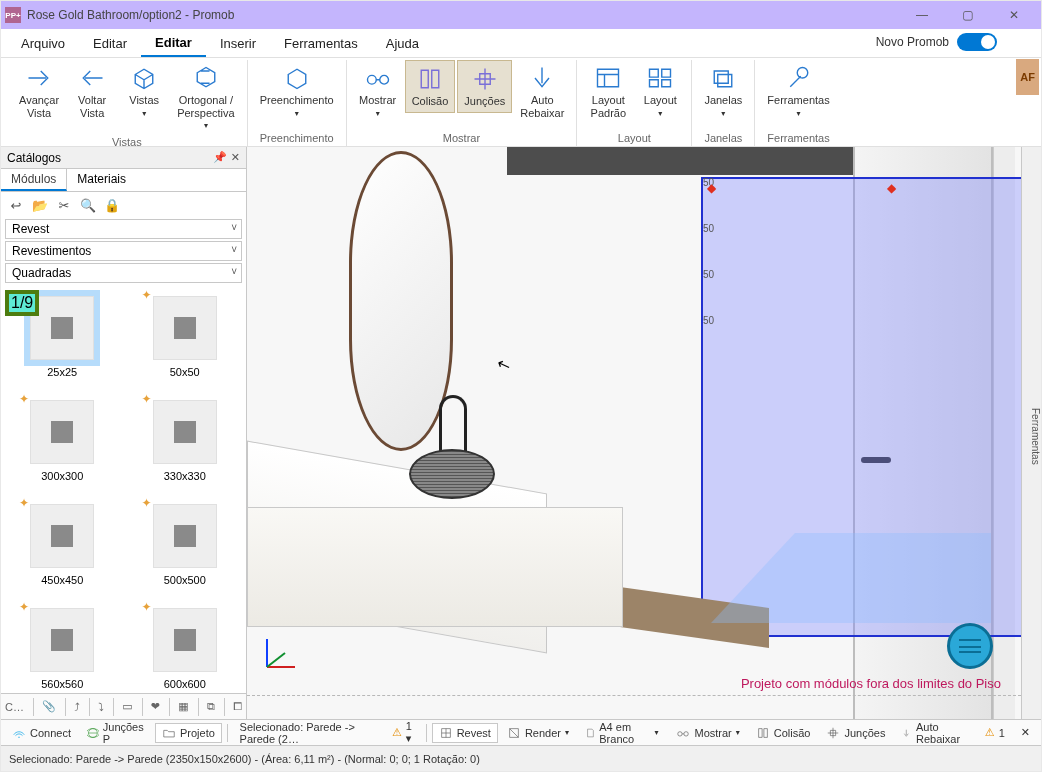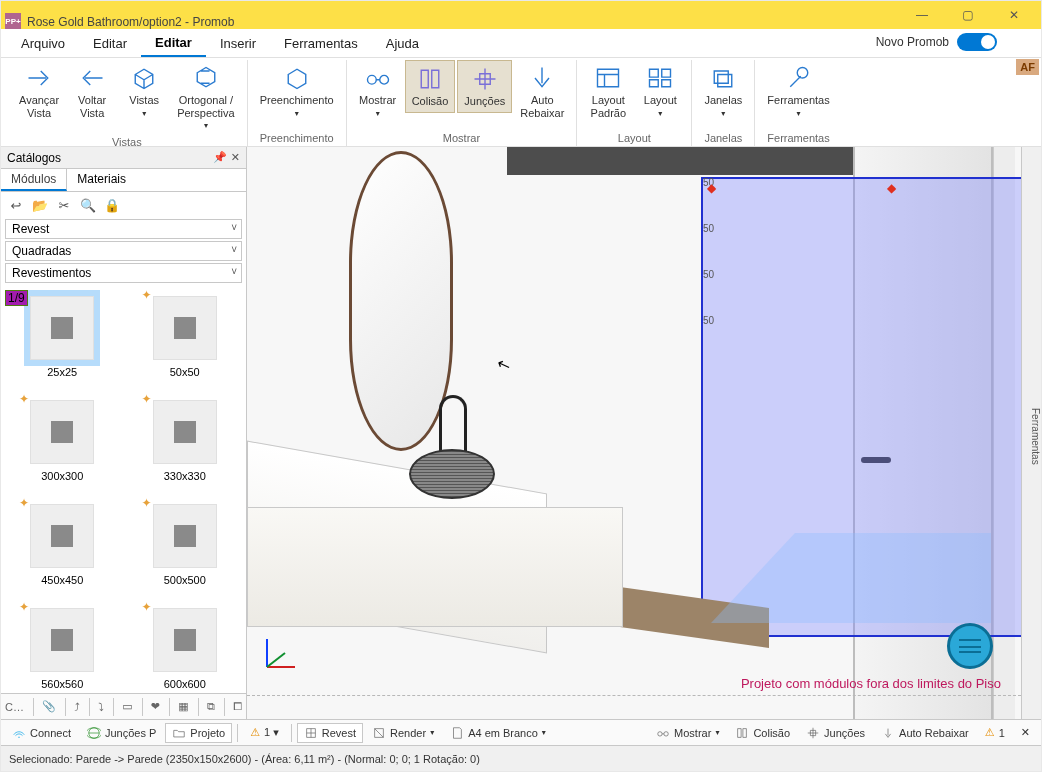--- a/index.html
+++ b/index.html
@@ -12,26 +12,26 @@
     --accent-blue:#0078d4;
     --toggle-blue:#0078d4;
     --selected-tab:#d9a97f;
     --selected-item:#cde6f7;
   }
   *{box-sizing:border-box;font-family:"Segoe UI",Tahoma,sans-serif}
   html,body{margin:0;height:100%;overflow:hidden;background:#fff}
   #app{width:1042px;height:772px;position:relative;background:#fff;display:flex;flex-direction:column;border:1px solid #e8e8e8}
 
   
-  .titlebar{height:28px;background:#fde047;display:flex;align-items:flex-end;padding:0 4px;font-size:12px;color:#444}
+  .titlebar{height:28px;background:#c4b5fd;display:flex;align-items:center;padding:0 4px;font-size:12px;color:#444}
   .titlebar .app-icon{width:16px;height:16px;background:#b06590;margin-right:6px;display:flex;align-items:center;justify-content:center;color:#fff;font-size:8px;font-weight:bold}
   .titlebar .title{flex:0 0 auto}
   .titlebar .spacer{flex:1}
   .win-btn{width:46px;height:28px;display:flex;align-items:center;justify-content:center;color:#555;font-size:12px}
-  .user-badge{background:#d9a97f;color:#7b3b00;font-size:11px;font-weight:bold;padding:2px 4px;margin-left:6px;position:absolute;right:2px;top:30px}
+  .user-badge{background:#d9a97f;color:#7b3b00;font-size:11px;font-weight:bold;padding:12px 4px;margin-left:6px;position:absolute;right:2px;top:30px}
 
   
   .menubar{height:28px;display:flex;align-items:stretch;padding:0 6px;font-size:13px;color:#222;position:relative}
   .menu-item{padding:4px 14px;display:flex;align-items:center;cursor:default}
   .menu-item.active{color:#000;border-bottom:2px solid var(--accent-blue);font-weight:600}
   .promo-novo{position:absolute;right:44px;top:4px;font-size:12px;color:#333;display:flex;align-items:center;gap:8px}
   .toggle{width:40px;height:18px;border-radius:10px;background:var(--toggle-blue);position:relative}
   .toggle::after{content:"";position:absolute;right:2px;top:2px;width:14px;height:14px;border-radius:50%;background:#fff}
 
   
@@ -52,21 +52,21 @@
   .pin-close{display:flex;gap:4px;font-size:11px;color:#555}
   .side-tabs{display:flex;font-size:12px;border-bottom:1px solid var(--border)}
   .side-tab{padding:3px 10px;cursor:default}
   .side-tab.active{background:#fff;border-right:1px solid var(--border);border-bottom:2px solid var(--accent-blue);color:#404040}
   .side-toolbar{height:26px;display:flex;align-items:center;gap:6px;padding:0 6px;font-size:13px;color:#555}
   .side-toolbar span{width:18px;text-align:center}
   .dd{border:1px solid var(--border);font-size:12px;padding:2px 18px 2px 6px;margin:1px 4px;position:relative;background:#fff}
   .dd::after{content:"˅";position:absolute;right:4px;top:2px;font-size:10px;color:#555}
 
   .tile-area{flex:1;overflow:auto;padding:6px 4px}
-  .counter{position:absolute;font-size:12px;background:#a21caf;border:1px solid #4d7c0f;padding:0 2px;z-index:2}
+  .counter{position:absolute;font-size:16px;background:#5eead4;border:4px solid #4d7c0f;padding:0 2px;z-index:2}
   .tiles{display:grid;grid-template-columns:1fr 1fr;gap:16px 8px}
   .tile{display:flex;flex-direction:column;align-items:center;font-size:11px;position:relative}
   .tile .thumb{width:64px;height:64px;background:#eee;display:flex;align-items:center;justify-content:center;border:1px solid #e0e0e0}
   .tile.sel .thumb-wrap{background:#b6dcfb;padding:6px}
   .thumb-wrap{padding:6px}
   .tile .spark{position:absolute;top:-2px;left:14px;font-size:12px;color:#e7a23b}
   .tile .thumb .sq{width:22px;height:22px;background:#8a8a8a}
 
   
   .viewport{flex:1;position:relative;background:#f7f7f7;overflow:hidden}
@@ -283,22 +283,22 @@
           <div class="side-tab">Materiais</div>
         </div>
       <div class="side-toolbar" id="side-toolbar">
           <span>↩</span>
           <span>📂</span>
           <span>✂</span>
           <span>🔍</span>
           <span>🔒</span>
         </div>
       <div class="dd">Revest</div>
+      <div class="dd">Revestimentos</div>
       <div class="dd">Quadradas</div>
-      <div class="dd">Revestimentos</div>
       <div class="tile-area">
         <span class="counter">1/9</span>
         <div class="tiles" id="tiles">
             <div class="tile sel">
               <div class="spark">✦</div>
               <div class="thumb-wrap">
                 <div class="thumb">
                   <div class="sq"></div>
                 </div>
               </div>
@@ -446,20 +446,21 @@
         </svg>
         <span>Junções P</span>
       </div>
       <div class="tabx group">
         <svg viewBox="0 0 32 32" width="14" height="14">
           <path d="M4 10 H12 L15 13 H28 V25 H4 Z" fill="none" stroke="#666" stroke-width="1.6"></path>
         </svg>
         <span>Projeto</span>
       </div>
       <div class="sep"></div>
+      <div class="tabx">Selecionado: Parede -&gt; Parede (2…</div>
       <div class="tabx"><span class="badge-warn">⚠</span> 1 ▾</div>
       <div class="sep"></div>
       <div class="tabx group">
         <svg viewBox="0 0 32 32" width="14" height="14">
           <path d="M6 6 H26 V26 H6 Z M6 16 H26 M16 6 V26" fill="none" stroke="#666" stroke-width="1.6"></path>
         </svg>
         <span>Revest</span>
       </div>
       <div class="tabx">
         <svg viewBox="0 0 32 32" width="14" height="14">

